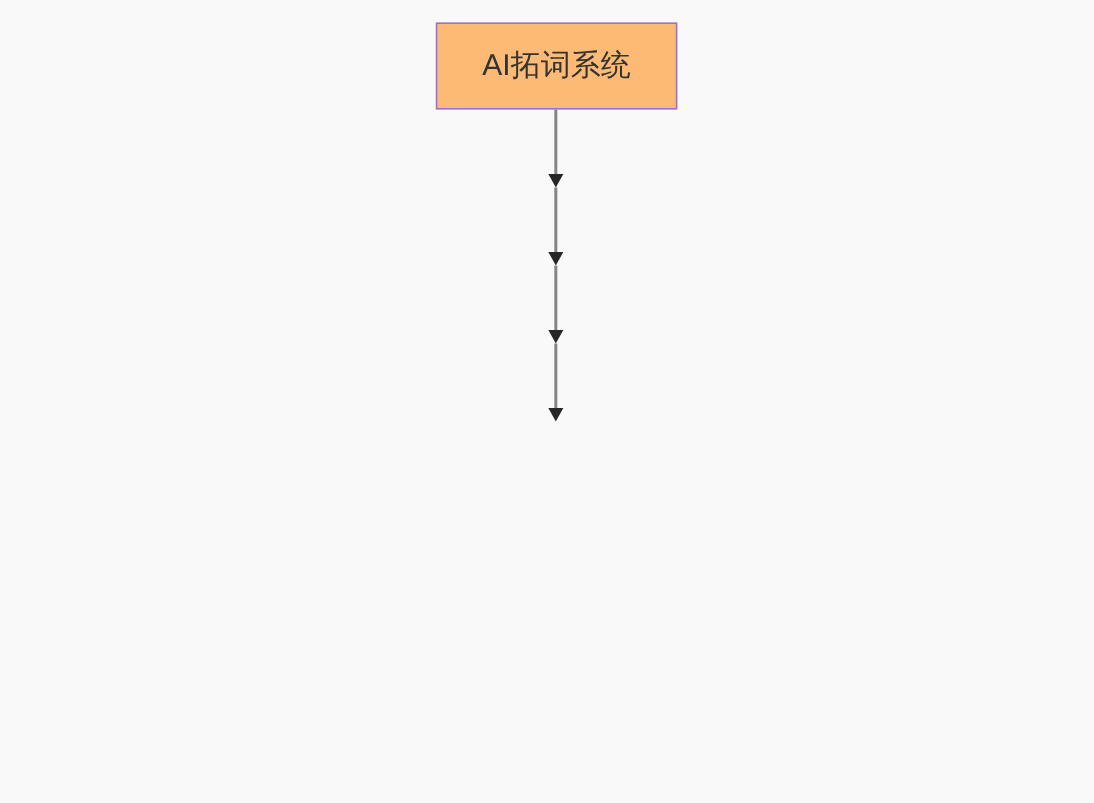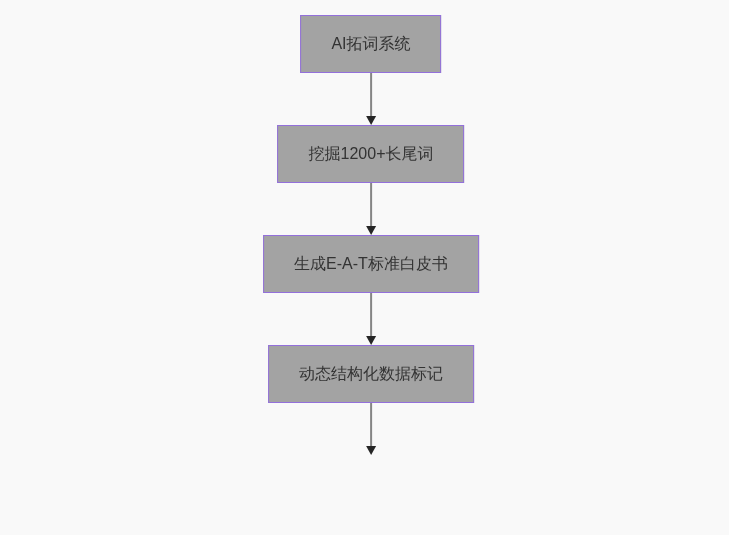--- a/index.html
+++ b/index.html
@@ -18,24 +18,24 @@
     position: absolute;
     left: 371px;
     top: 15px;
     transform: translateX(-50%);
     display: flex;
     flex-direction: column;
     align-items: center;
   }
   .node {
     box-sizing: border-box;
-    background: #a3a3a3;
+    background: #fdba74;
     border: 1.5px solid #9370DB;
     color: #333333;
-    font-size: 16px;
+    font-size: 20px;
     line-height: 20px;
     padding: 18px 30px;
     white-space: nowrap;
     text-align: center;
     flex: 0 0 auto;
   }
   .edge {
     height: 52px;
     display: flex;
     flex-direction: column;
@@ -62,41 +62,32 @@
 
   <div class="node">
     <span>AI拓词系统</span>
   </div>
 
   <div class="edge">
     <div class="edge-line"></div>
     <div class="edge-head"></div>
   </div>
 
-  <div class="node">
-    <span>挖掘1200+长尾词</span>
-  </div>
 
   <div class="edge">
     <div class="edge-line"></div>
     <div class="edge-head"></div>
   </div>
 
-  <div class="node">
-    <span>生成E-A-T标准白皮书</span>
-  </div>
 
   <div class="edge">
     <div class="edge-line"></div>
     <div class="edge-head"></div>
   </div>
 
-  <div class="node">
-    <span>动态结构化数据标记</span>
-  </div>
 
   <div class="edge">
     <div class="edge-line"></div>
     <div class="edge-head"></div>
   </div>
 
 
 </div>
 
 </body></html>

